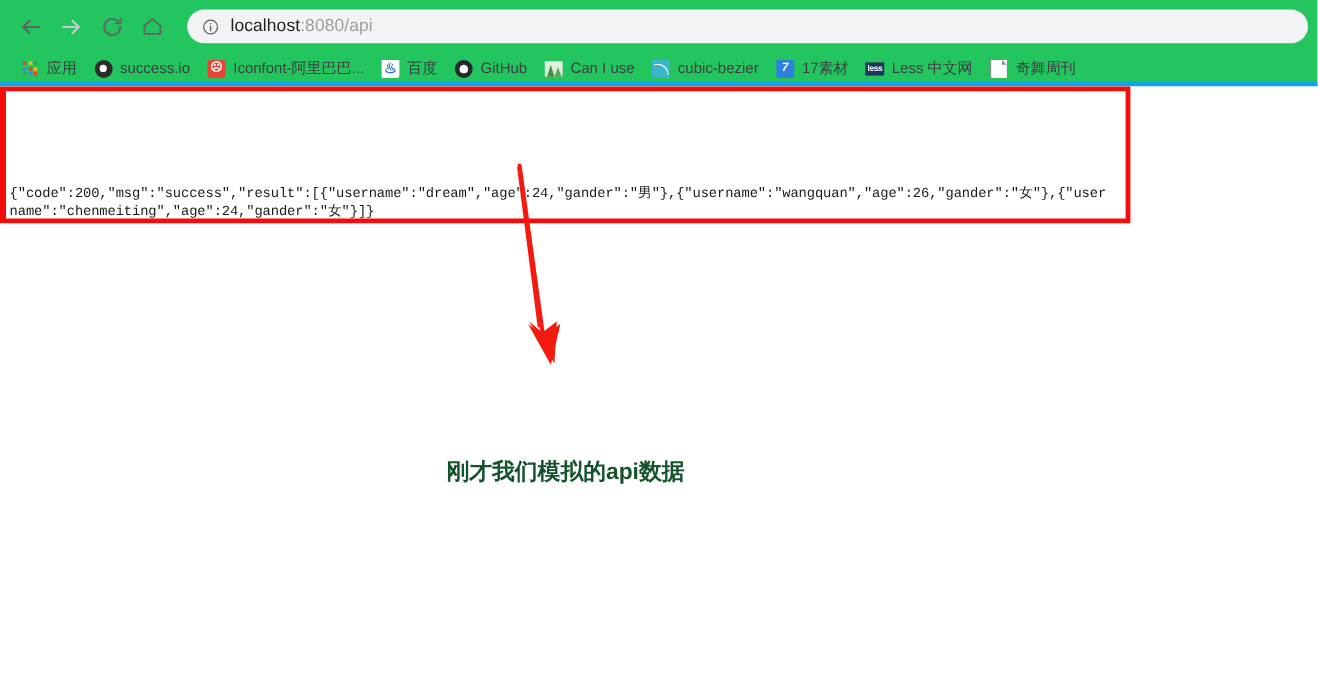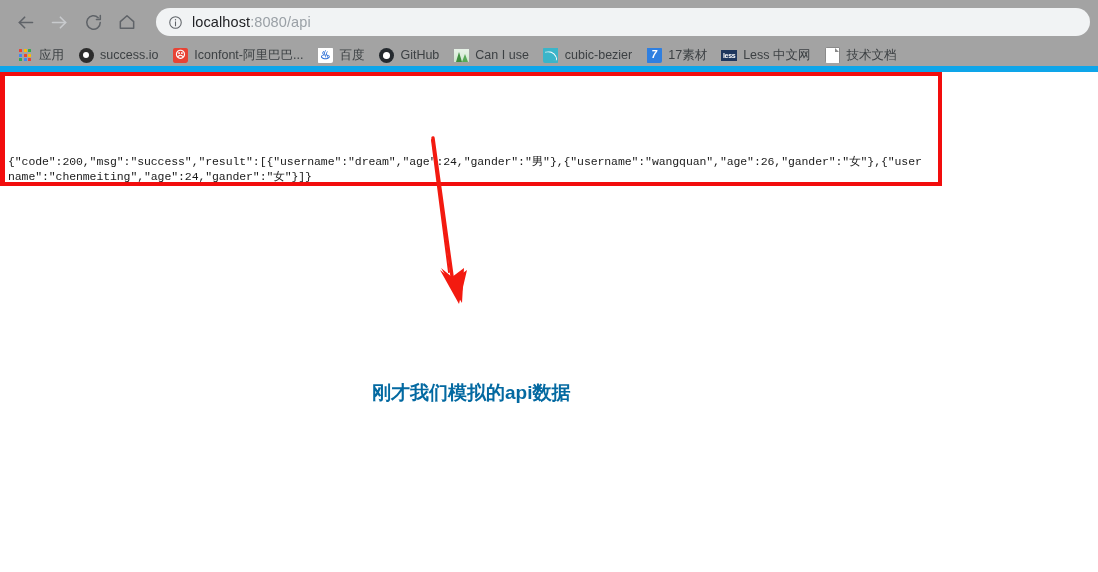--- a/index.html
+++ b/index.html
@@ -13,21 +13,21 @@
     font-family: "Liberation Sans", sans-serif;
     overflow: hidden;
     position: relative;
   }
 
   
   .browser-chrome {
     position: absolute;
     top: 0; left: 0;
     width: 1098px;
-    background: #a3a3a3;
+    background: #22c55e;
   }
 
   .toolbar {
     height: 44px;
     display: flex;
     align-items: center;
     padding: 0 8px;
     box-sizing: border-box;
   }
 
@@ -69,24 +69,24 @@
     letter-spacing: 0.1px;
   }
   .url-host {
     color: #202124;
   }
 
   
   .bookmarks-bar {
     height: 28px;
     display: flex;
-    align-items: flex-start;
+    align-items: flex-end;
     padding: 0 10px;
     box-sizing: border-box;
-    border-bottom: 6px solid #0ea5e9;
+    border-bottom: 4px solid #0ea5e9;
   }
   .bm {
     display: flex;
     align-items: center;
     height: 22px;
     padding: 0 7px;
     border-radius: 3px;
     cursor: pointer;
     flex: 0 0 auto;
   }
@@ -248,21 +248,21 @@
     letter-spacing: -0.1px;
   }
 
   .annotation-label {
     position: absolute;
     top: 308px;
     left: 372px;
     font-family: "Liberation Sans", sans-serif;
     font-size: 19px;
     font-weight: bold;
-    color: #0369a1;
+    color: #14532d;
     white-space: nowrap;
   }
 
   .arrow-layer {
     position: absolute;
     top: 0; left: 0;
     width: 1098px; height: 572px;
     pointer-events: none;
   }
 </style>
@@ -393,21 +393,21 @@
       <span class="bm-icon">
           <span class="ic-less">less</span>
         </span>
       <span class="bm-label">Less 中文网</span>
     </div>
 
     <div class="bm">
       <span class="bm-icon">
           <span class="ic-doc"></span>
         </span>
-      <span class="bm-label">技术文档</span>
+      <span class="bm-label">奇舞周刊</span>
     </div>
 
   </div>
 </div>
 
 <div class="page-area">
 
   <div class="json-box"></div>
 
   <div class="json-text">{"code":200,"msg":"success","result":[{"username":"dream","age":24,"gander":"男"},{"username":"wangquan","age":26,"gander":"女"},{"username":"chenmeiting","age":24,"gander":"女"}]}</div>

